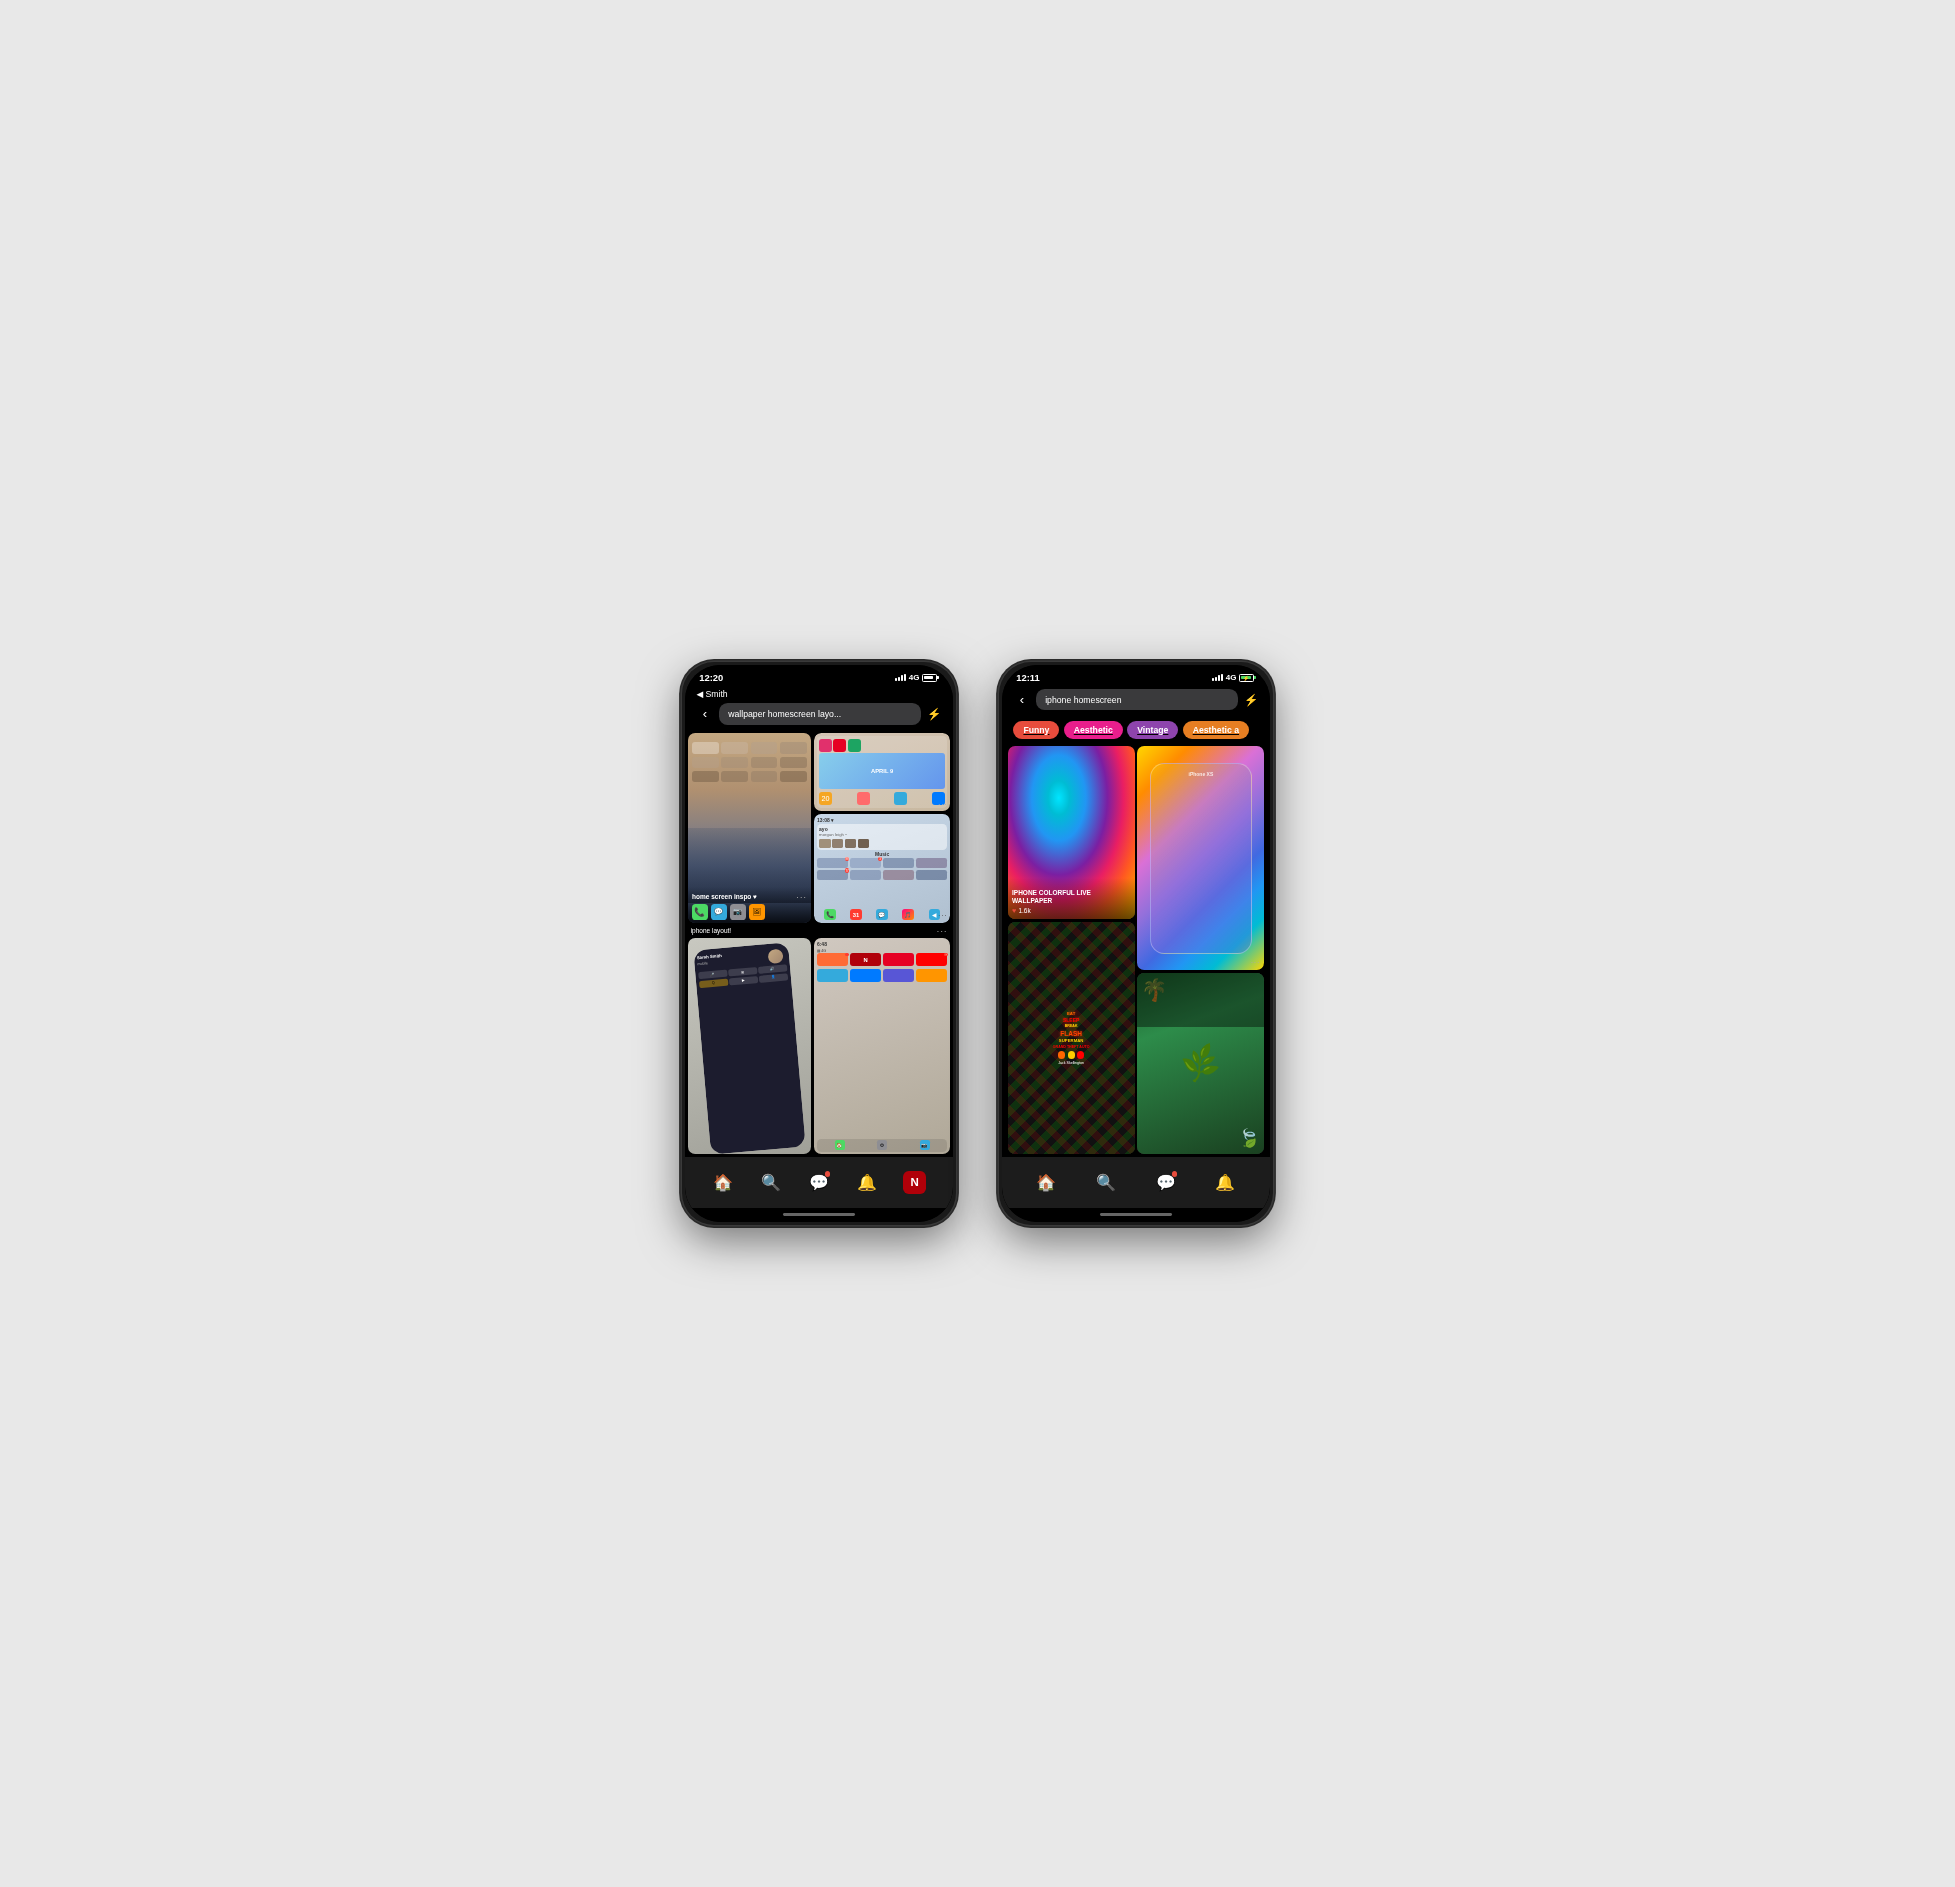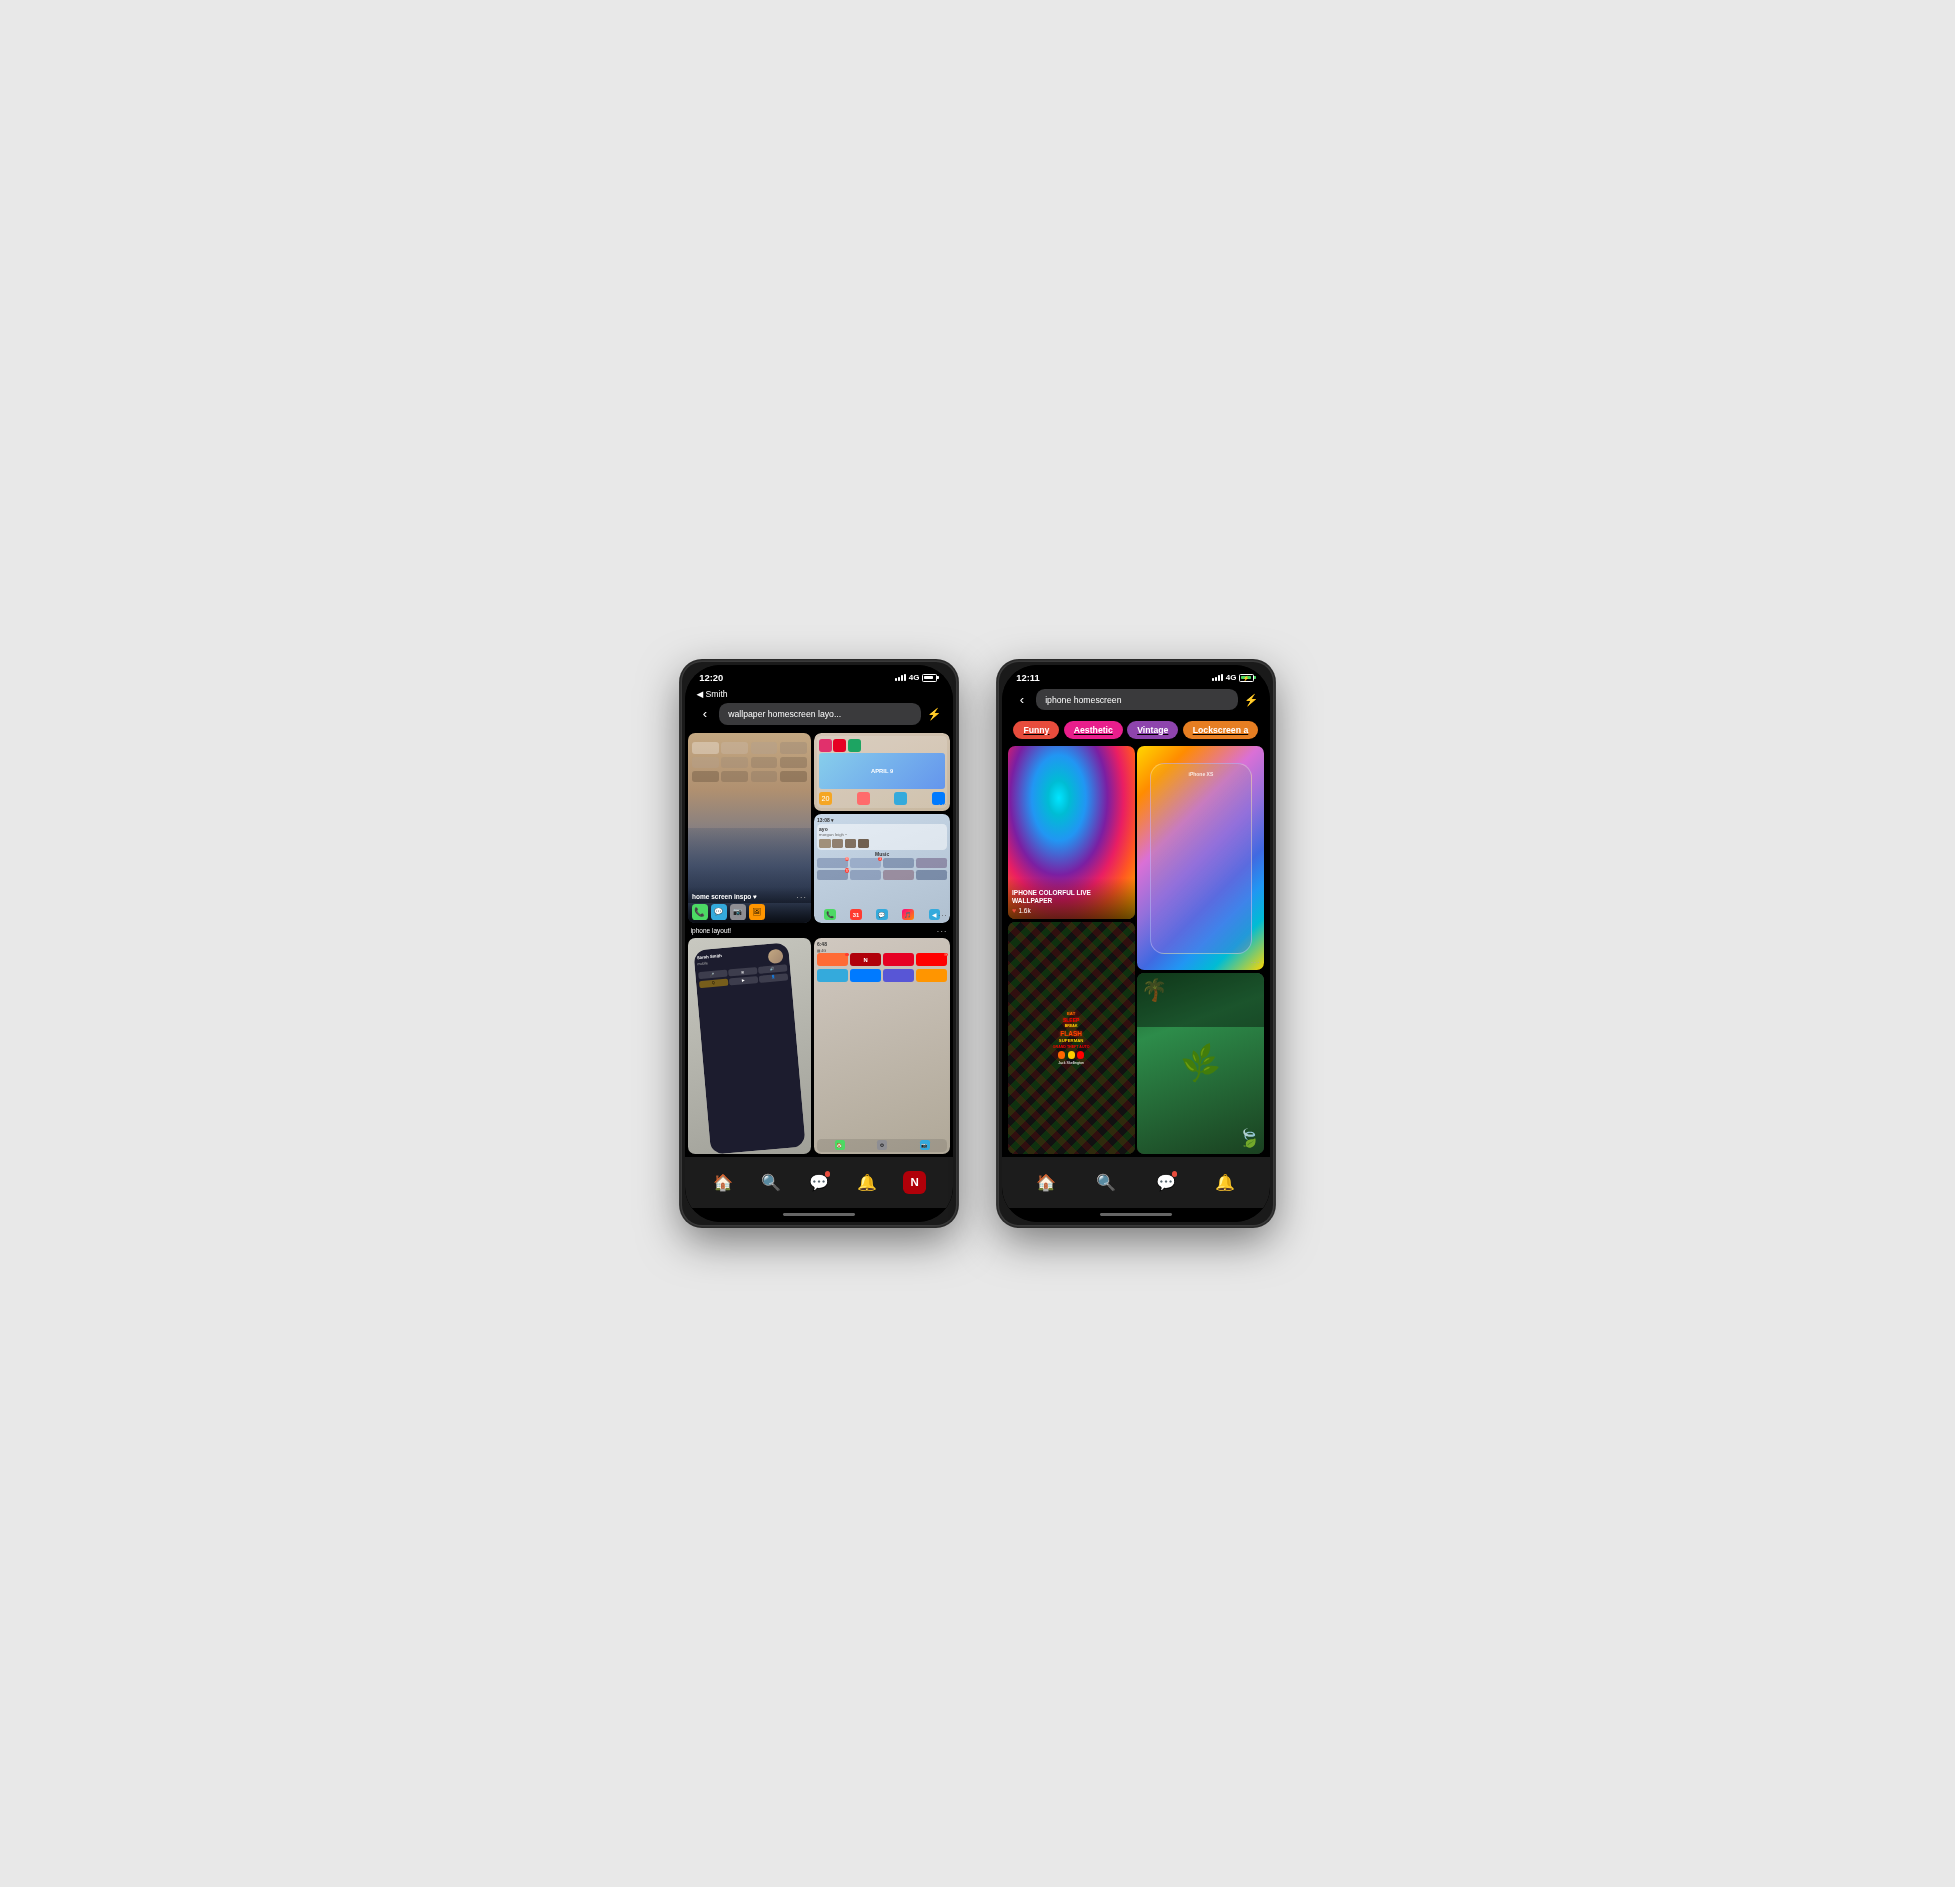--- a/index.html
+++ b/index.html
@@ -14,21 +14,21 @@
     }
     .phones-container {
       display: flex;
       gap: 43px;
       align-items: center;
     }
     .phone {
       width: 274px;
       height: 563px;
       background: #1a1a1a;
-      border-radius: 20px;
+      border-radius: 32px;
       position: relative;
       box-shadow: 0 0 0 1.4px #3a3a3a, 0 0 0 2.9px #2a2a2a, 0 14.4px 43px rgba(0,0,0,0.5);
       overflow: hidden;
     }
     .phone-inner {
       position: absolute;
       top: 2.9px; left: 2.9px; right: 2.9px; bottom: 2.9px;
       background: #000;
       border-radius: 35px;
       overflow: hidden;
@@ -609,21 +609,21 @@
             <div class="back-btn">‹</div>
             <div class="search-box">iphone homescreen</div>
             <div class="filter-btn">⚡</div>
           </div>
         </div>
 
         <div class="chips-row">
           <div class="chip chip-red">Funny</div>
           <div class="chip chip-pink">Aesthetic</div>
           <div class="chip chip-purple">Vintage</div>
-          <div class="chip chip-orange">Lockscreen a</div>
+          <div class="chip chip-orange">Aesthetic a</div>
         </div>
 
         <div class="right-content">
           <div class="masonry">
 
             <div class="masonry-col">
 
               <div class="pin-item" style="height:173px;">
                 <div class="wallpaper-space" style="height:100%;">
                   <div style="width:100%;height:100%;background:radial-gradient(ellipse at 40% 30%, #00e5ff 0%, #00bcd4 10%, #2196f3 25%, #7b1fa2 45%, #e91e63 60%, #ff5722 75%, #ff9800 90%, #ffc107 100%);display:flex;align-items:center;justify-content:center;">

